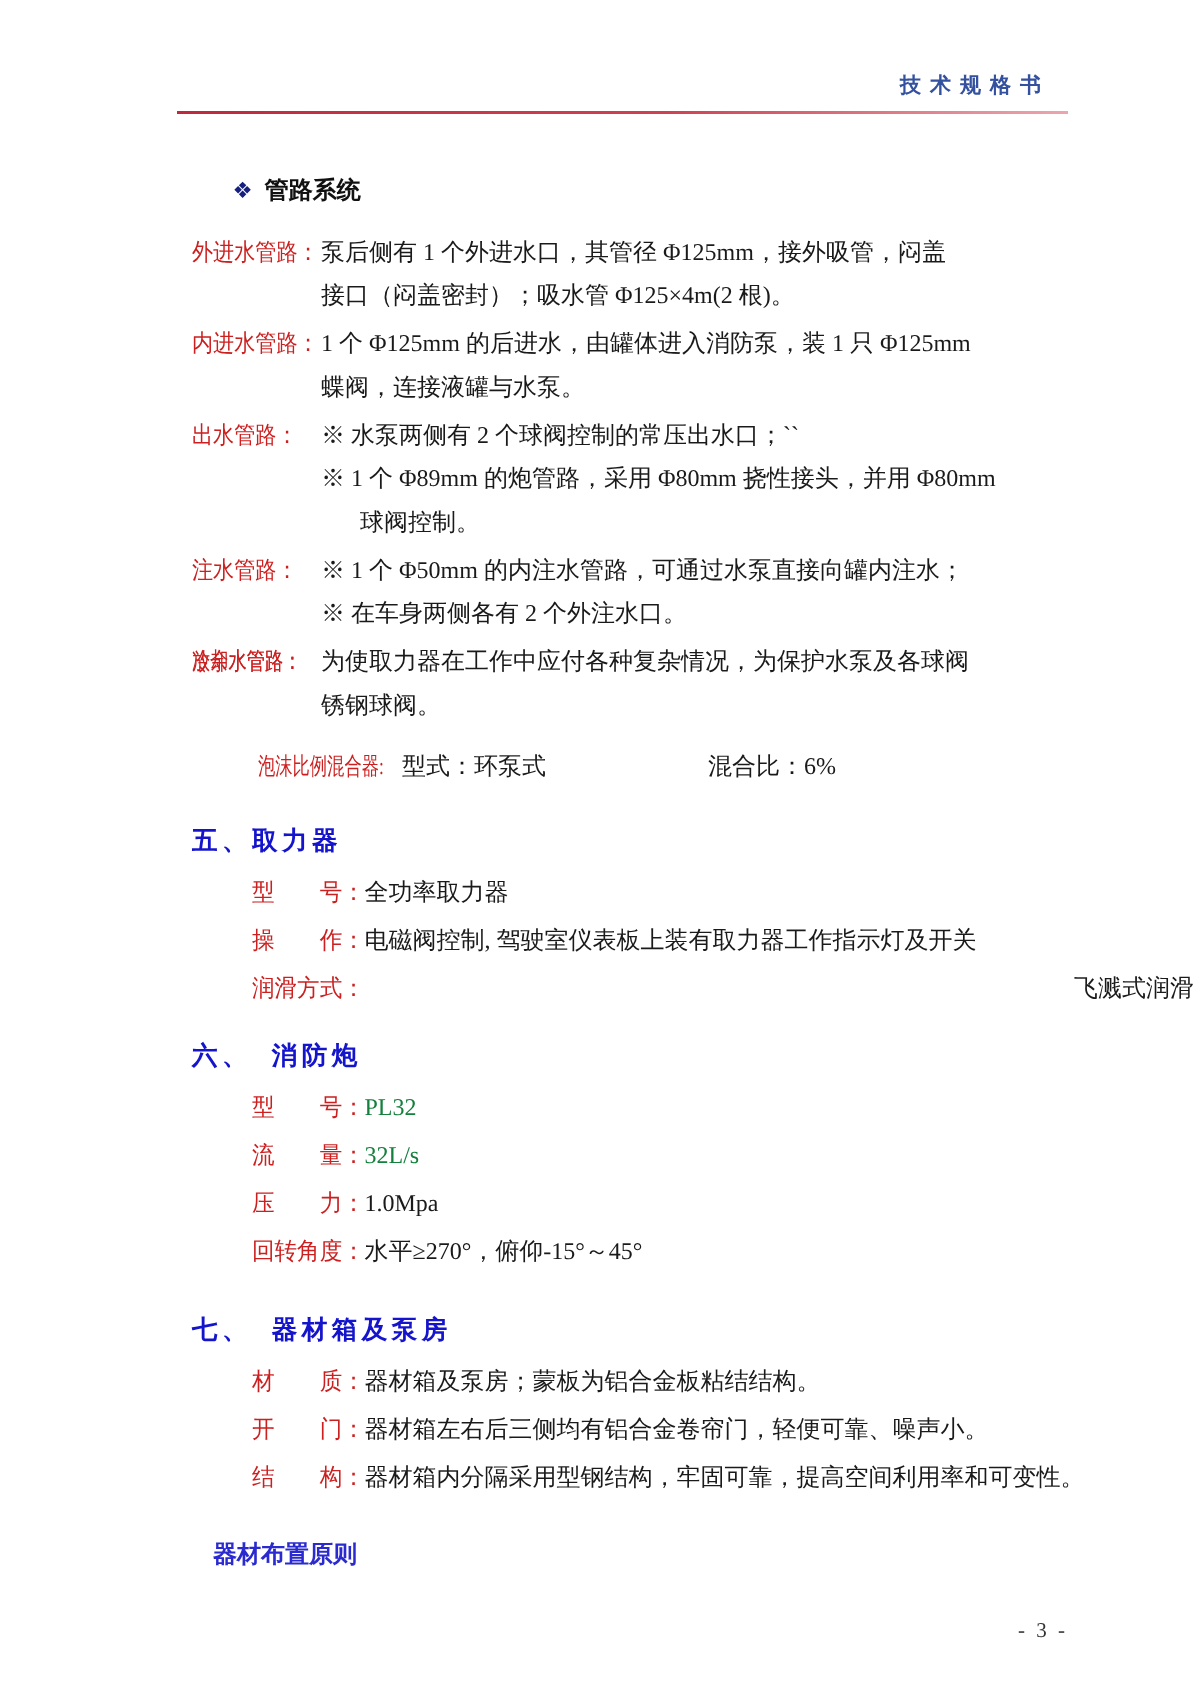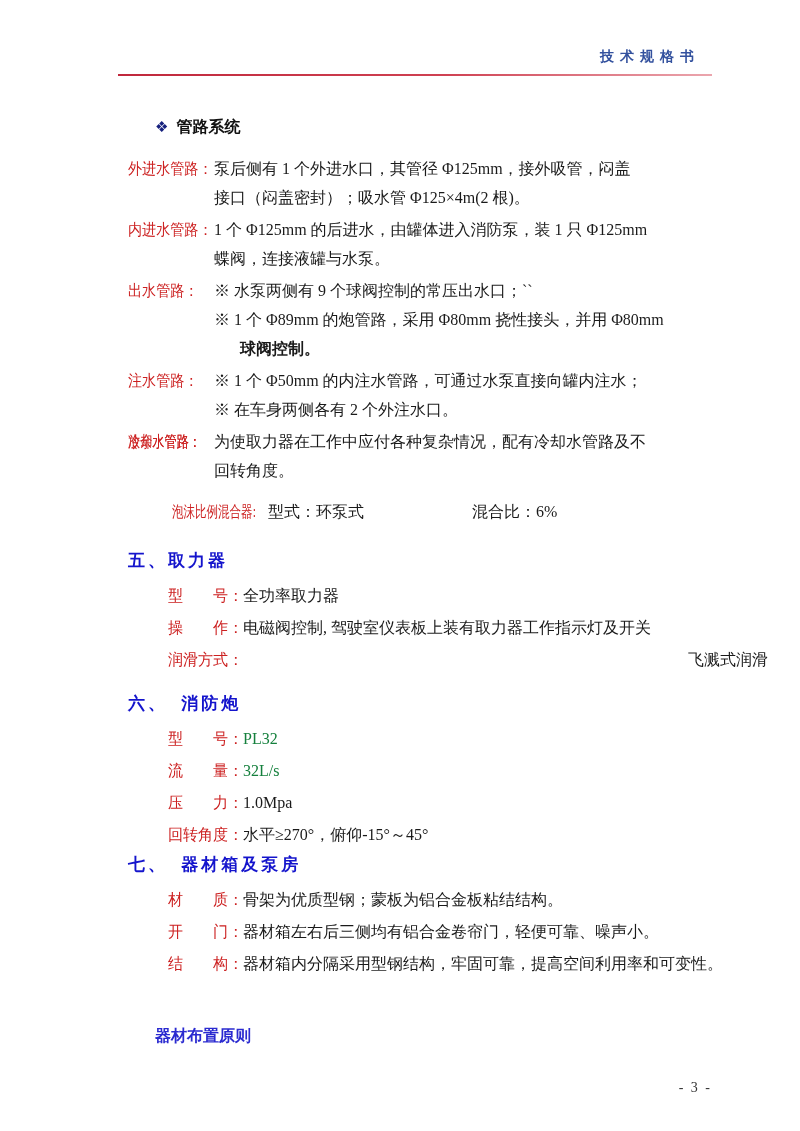--- a/index.html
+++ b/index.html
@@ -26,48 +26,48 @@
   .pl-title{margin-top:117px;padding-left:27px;font-size:16px;font-weight:bold;color:#111;}
   .pl-title .diamond{color:#16207d;margin-right:8px;font-size:15px;font-weight:normal;}
   .entries{margin-top:16px;}
   .entry{position:relative;padding-left:86px;margin-bottom:3px;}
   .elabel{
     position:absolute;left:0;top:0;color:#cc2020;white-space:nowrap;
     transform:scaleX(.88);transform-origin:left center;line-height:29px;
   }
   .elabel-7{transform:scaleX(.76);}
   .eline{line-height:29px;white-space:nowrap;}
-  .indent{padding-left:26px;font-weight:bold;}
+  .indent{padding-left:26px;}
   
   .mixer{margin-top:12px;padding-left:44px;line-height:30px;white-space:nowrap;}
   .mlabel{
     display:inline-block;width:86px;white-space:nowrap;color:#cc2020;
     transform:scaleX(.72);transform-origin:left center;
   }
   .mfield{margin-left:10px;}
   .mfield.m2{margin-left:108px;}
   
   .sec-heading{
     font-weight:bold;color:#1414cc;font-size:17px;letter-spacing:3px;
     margin-bottom:8px;
     font-family:Liberation Mono, monospace;
   }
   .sec5 .sec-heading{margin-top:22px;}
   .sec6 .sec-heading{margin-top:16px;}
-  .sec7 .sec-heading{margin-top:2px;}
+  .sec7 .sec-heading{margin-top:24px;}
   .srow{position:relative;padding-left:115px;height:32px;line-height:32px;white-space:nowrap;}
   .slabel{
     position:absolute;left:40px;top:0;color:#cc2020;white-space:nowrap;
     transform:scaleX(.94);transform-origin:left center;
   }
   .sval{color:#1a1a1a;}
   .sval.mag{color:#15803d;}
-  .sval.far-right{position:absolute;left:560px;top:0;white-space:nowrap;}
+  .sval.far-right{position:absolute;left:588px;top:0;white-space:nowrap;}
   
-  .principle{position:absolute;left:155px;top:1026px;font-size:16px;font-weight:bold;color:#2a2ad0;}
+  .principle{position:absolute;left:142px;top:1026px;font-size:16px;font-weight:bold;color:#2a2ad0;}
   .page-number{position:absolute;right:88px;top:1080px;font-size:14px;letter-spacing:2px;color:#333;}
 </style>
 </head>
 <body>
 
 <div class="page">
 
   <div class="header-title">技术规格书</div>
   <div class="header-rule"></div>
 
@@ -86,39 +86,39 @@
       </div>
 
       <div class="entry">
         <span class="elabel">内进水管路：</span>
         <div class="eline">1 个 Φ125mm 的后进水，由罐体进入消防泵，装 1 只 Φ125mm</div>
         <div class="eline">蝶阀，连接液罐与水泵。</div>
       </div>
 
       <div class="entry">
         <span class="elabel">出水管路：</span>
-        <div class="eline">※ 水泵两侧有 9 个球阀控制的常压出水口；``</div>
+        <div class="eline">※ 水泵两侧有 2 个球阀控制的常压出水口；``</div>
         <div class="eline">※ 1 个 Φ89mm 的炮管路，采用 Φ80mm 挠性接头，并用 Φ80mm</div>
         <div class="eline indent">球阀控制。</div>
       </div>
 
       <div class="entry">
         <span class="elabel">注水管路：</span>
         <div class="eline">※ 1 个 Φ50mm 的内注水管路，可通过水泵直接向罐内注水；</div>
         <div class="eline">※ 在车身两侧各有 2 个外注水口。</div>
       </div>
 
       <div class="entry">
         <span class="elabel elabel-7">放余水管路：</span>
       </div>
 
       <div class="entry">
         <span class="elabel elabel-7">冷却水管路：</span>
-        <div class="eline">为使取力器在工作中应付各种复杂情况，配有冷却水管路及不</div>
-        <div class="eline">回转角度。</div>
+        <div class="eline">为使取力器在工作中应付各种复杂情况，为保护水泵及各球阀</div>
+        <div class="eline">锈钢球阀。</div>
       </div>
 
     </div>
 
     <div class="mixer">
       <span class="mlabel">泡沫比例混合器:</span><span class="mfield">型式：环泵式</span><span class="mfield m2">混合比：6%</span>
     </div>
 
     <div class="section sec5">
       <div class="sec-heading">五、取力器</div>
@@ -153,21 +153,21 @@
       <div class="srow">
         <span class="slabel">回转角度：</span>
         <span class="sval">水平≥270°，俯仰-15°～45°</span>
       </div>
     </div>
 
     <div class="section sec7">
       <div class="sec-heading">七、 器材箱及泵房</div>
       <div class="srow">
         <span class="slabel">材　　质：</span>
-        <span class="sval">骨架为优质型钢；蒙板为铝合金板粘结结构。</span>
+        <span class="sval">器材箱及泵房；蒙板为铝合金板粘结结构。</span>
       </div>
       <div class="srow">
         <span class="slabel">开　　门：</span>
         <span class="sval">器材箱左右后三侧均有铝合金卷帘门，轻便可靠、噪声小。</span>
       </div>
       <div class="srow">
         <span class="slabel">结　　构：</span>
         <span class="sval">器材箱内分隔采用型钢结构，牢固可靠，提高空间利用率和可变性。</span>
       </div>
     </div>

